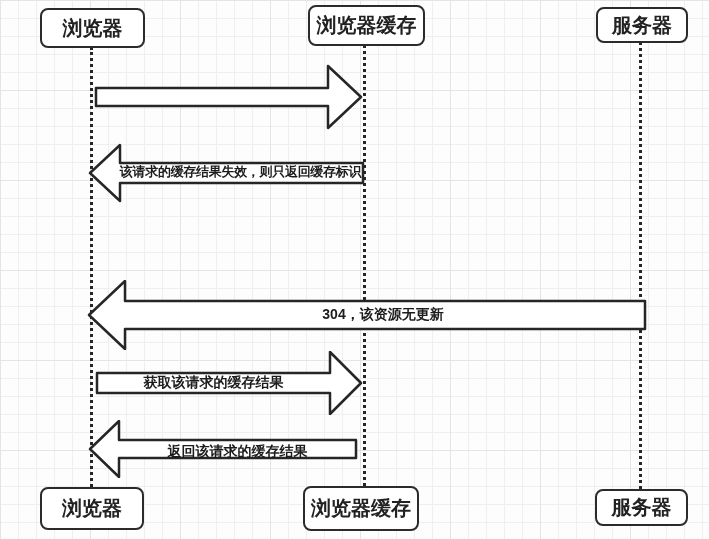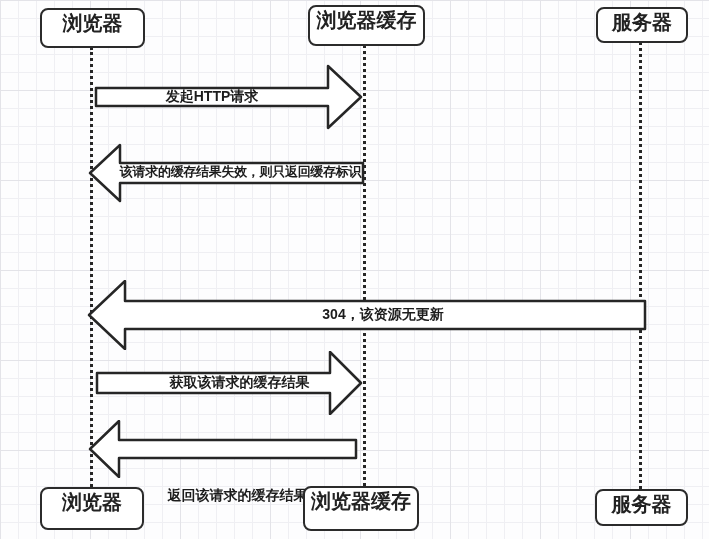--- a/index.html
+++ b/index.html
@@ -14,21 +14,21 @@
       linear-gradient(to bottom, #efeff3 1px, transparent 1px);
     background-size:90px 90px, 90px 90px, 18px 18px, 18px 18px;
   }
   .lifeline { position:absolute; width:0; border-left:3px dotted #262626; }
   #ll1 { left:90px;  top:47px; height:440px; }
   #ll2 { left:363px; top:45px; height:441px; }
   #ll3 { left:639px; top:42px; height:447px; }
 
   .actor {
     position:absolute; background:#ffffff; border:2.5px solid #2b2b2b;
-    border-radius:8px; display:flex; justify-content:center;
+    border-radius:8px; display:flex; align-items:center; justify-content:center;
     font-size:20px; font-weight:bold; color:#222; box-sizing:border-box;
     white-space:nowrap;
   }
   #at1 { left:40px;  top:8px;   width:105px; height:40px; }
   #at2 { left:308px; top:5px;   width:117px; height:41px; }
   #at3 { left:596px; top:7px;   width:92px;  height:36px; }
   #ab1 { left:40px;  top:487px; width:104px; height:43px; }
   #ab2 { left:303px; top:486px; width:116px; height:45px; }
   #ab3 { left:595px; top:489px; width:93px;  height:37px; }
 
@@ -41,23 +41,23 @@
   }
   #a1 { left:94px; top:64px;  width:269px; height:66px; }
   #a1 .alabel { left:2px;  top:24px; width:232px; height:18px; }
   #a2 { left:88px; top:143px; width:278px; height:62px; }
   #a2 .alabel { left:30px; top:20px; width:245px; height:17px; font-size:13px; letter-spacing:-0.3px; }
   #a3 { left:89px; top:203px; width:556px; height:68px; }
   #a3 .alabel { left:2px;  top:22px; width:517px; height:24px; }
   #a4 { left:87px; top:280px; width:560px; height:70px; }
   #a4 .alabel { left:36px; top:21px; width:520px; height:28px; }
   #a5 { left:95px; top:351px; width:268px; height:64px; }
-  #a5 .alabel { left:2px;  top:22px; width:233px; height:20px;margin-left:26px; }
+  #a5 .alabel { left:2px;  top:22px; width:233px; height:20px; }
   #a6 { left:88px; top:420px; width:270px; height:58px; }
-  #a6 .alabel { left:31px; top:20px; width:237px; height:23px;margin-top:44px; }
+  #a6 .alabel { left:31px; top:20px; width:237px; height:23px; }
 </style>
 </head>
 <body>
 
 <div class="canvas">
 
   <div class="lifeline" id="ll1"></div>
   <div class="lifeline" id="ll2"></div>
   <div class="lifeline" id="ll3"></div>
 
@@ -68,21 +68,20 @@
     <span>浏览器缓存</span>
   </div>
   <div class="actor" id="at3">
     <span>服务器</span>
   </div>
 
   <div class="arrow" id="a1">
     <svg viewBox="0 0 269 66">
       <polygon points="2,24 234,24 234,2 267,33 234,64 234,42 2,42"></polygon>
     </svg>
-    <div class="alabel">发起HTTP请求</div>
   </div>
 
   <div class="arrow" id="a2">
     <svg viewBox="0 0 278 62">
       <polygon points="2,30 32,2 32,20 275,20 275,40 32,40 32,58"></polygon>
     </svg>
     <div class="alabel">该请求的缓存结果失效，则只返回缓存标识</div>
   </div>
 
 

